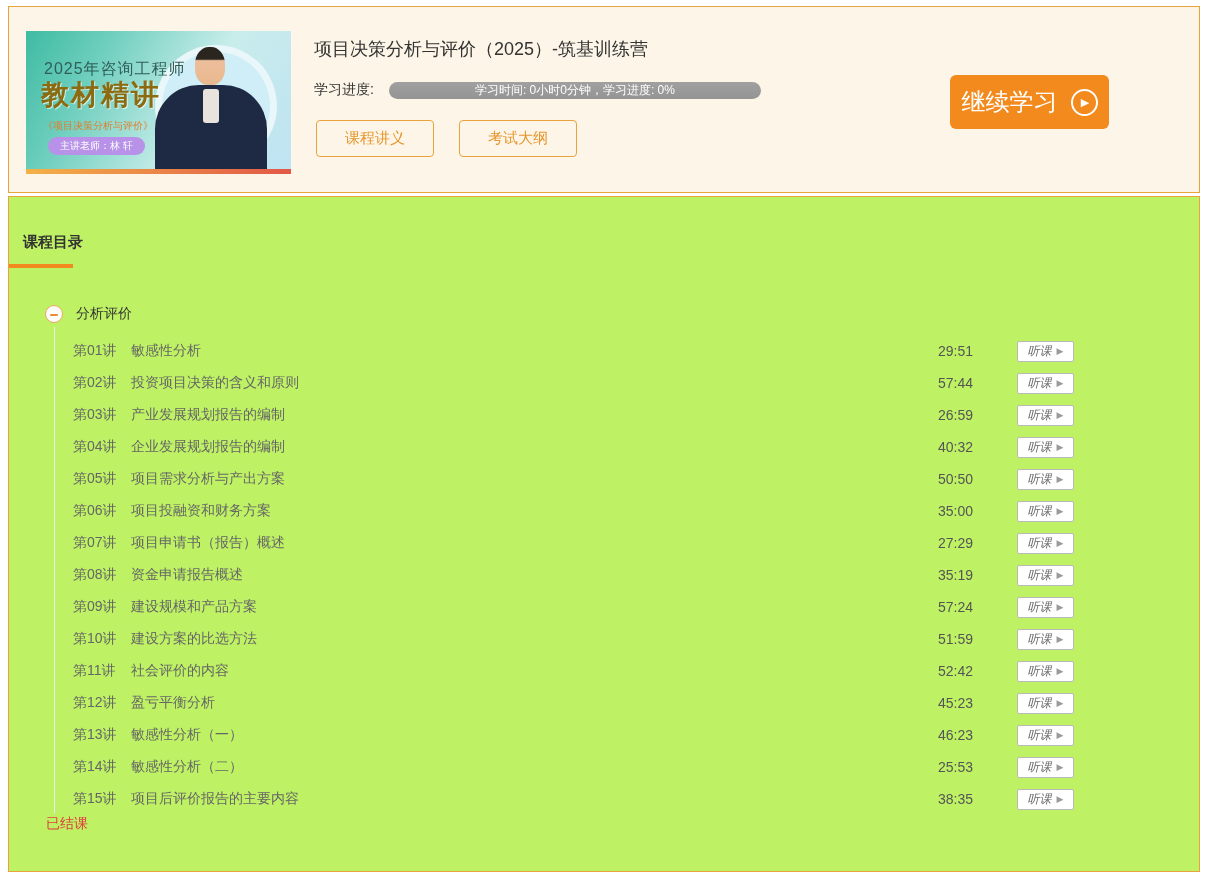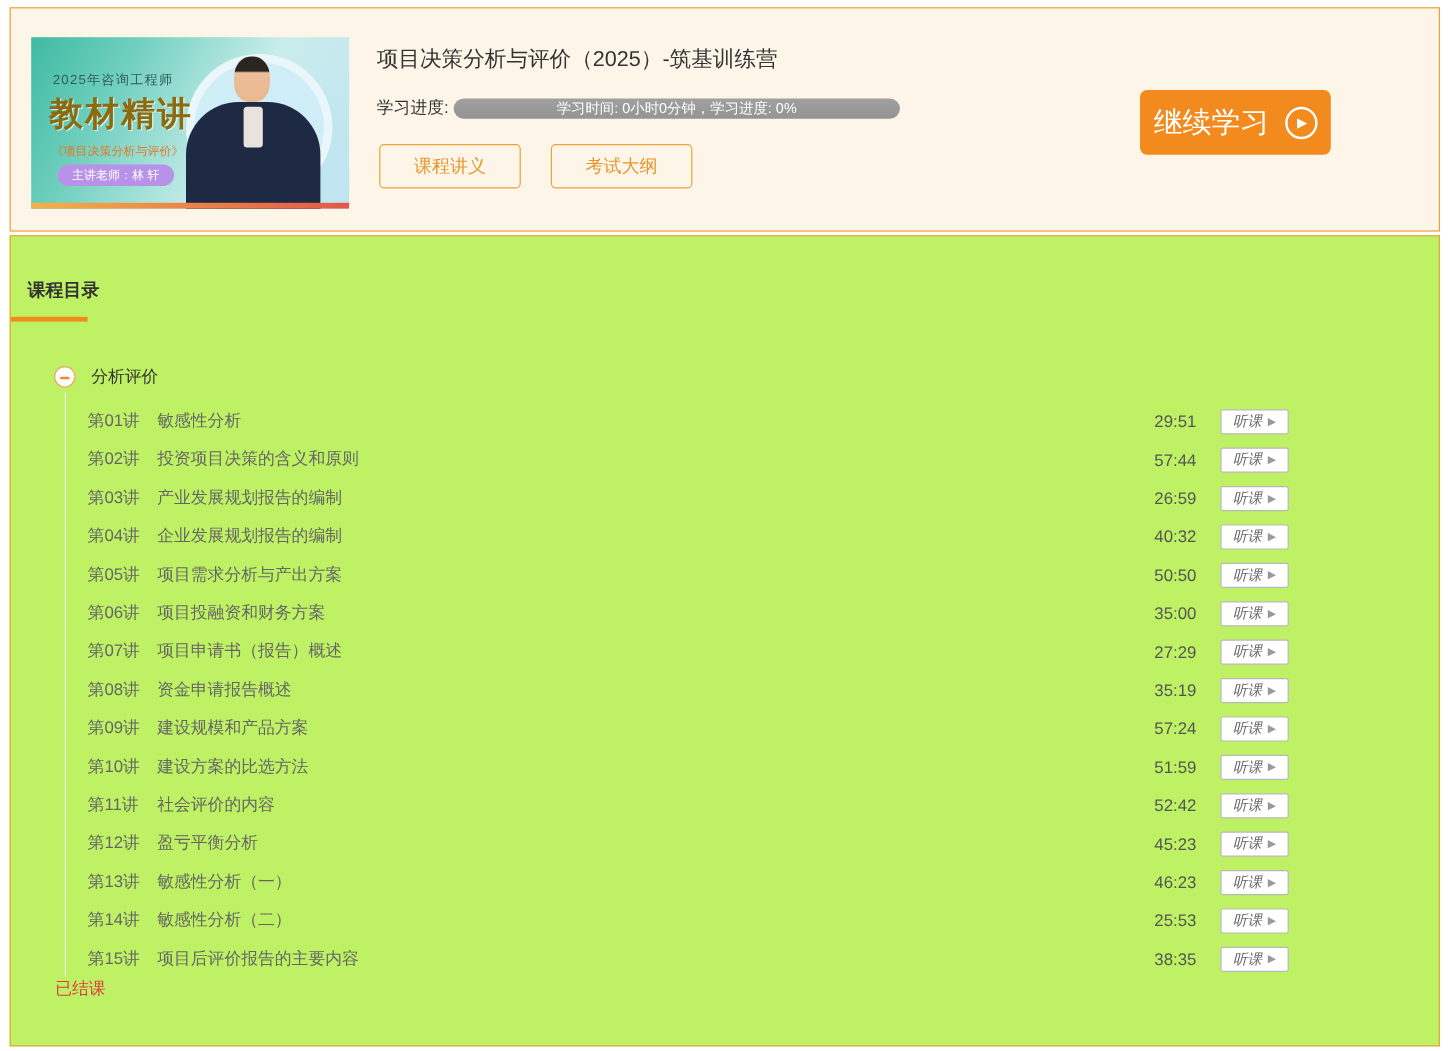--- a/index.html
+++ b/index.html
@@ -14,34 +14,34 @@
     background:linear-gradient(118deg,#3fbba3 0%,#6fcfbe 26%,#c9edeb 62%,#bfe3f2 100%); cursor:pointer; }
   .thumb-ring { position:absolute; right:14px; top:14px; width:122px; height:122px; border-radius:50%;
     background:#cfeef7; border:7px solid rgba(255,255,255,.55); }
   .person-body { position:absolute; right:24px; top:54px; width:112px; height:92px;
     background:#1e2a44; border-radius:44px 44px 0 0; }
   .person-shirt { position:absolute; right:72px; top:58px; width:16px; height:34px;
     background:#e8e3dc; border-radius:3px; }
   .person-head { position:absolute; right:66px; top:16px; width:30px; height:38px;
     background:linear-gradient(#2b2520 0%,#2b2520 32%,#edbe9a 36%,#e8b88f 100%);
     border-radius:46% 46% 42% 42%; }
-  .thumb-t1 { position:absolute; left:18px; top:28px; font-size:11px; letter-spacing:1px; color:#2f5f58; }
+  .thumb-t1 { position:absolute; left:18px; top:28px; font-size:16px; letter-spacing:1px; color:#2f5f58; }
   .thumb-t2 { position:absolute; left:15px; top:45px; font-size:28px; font-weight:800; color:#8b6a10;
     text-shadow:1px 1px 0 rgba(255,255,255,.65); letter-spacing:2px; }
   .thumb-t3 { position:absolute; left:17px; top:88px; font-size:10px; color:#e07b28; }
   .thumb-pill { position:absolute; left:22px; top:106px; padding:2px 12px; border-radius:9px;
     background:#b892e8; color:#fff; font-size:10px; }
   .thumb-strip { position:absolute; left:0; bottom:0; width:100%; height:5px;
     background:linear-gradient(90deg,#f3b148,#e25848); }
 
   .course-title { position:absolute; left:305px; top:30px; font-size:18px; font-weight:500; color:#333; }
 
   .progress-row { position:absolute; left:305px; top:74px; display:flex; align-items:center; }
   .progress-label { font-size:14px; color:#333; }
-  .progress-bar { width:372px; height:17px; margin-left:4px; border-radius:9px;
+  .progress-bar { width:372px; height:17px; margin-left:15px; border-radius:9px;
     background:linear-gradient(#a0a0a0,var(--progress-bg,#949494)); display:flex;
     align-items:flex-end; justify-content:center; }
   .progress-bar span { color:#fff; font-size:12px; line-height:17px; }
 
   .btn-row { position:absolute; left:307px; top:113px; display:flex; gap:25px; }
   .outline-btn { width:118px; height:37px; background:transparent; cursor:pointer;
     border:1px solid var(--border-orange,#e8a33b); border-radius:4px;
     color:#e6962e; font-size:15px; font-family:inherit; }
 
   .continue-btn { position:absolute; right:90px; top:68px; width:159px; height:54px;
@@ -67,21 +67,21 @@
     background:#fffdf9; position:relative; }
   .collapse-icon::after { content:""; position:absolute; left:4px; top:7.5px; width:8px; height:2px;
     background:#ed8a3a; border-radius:1px; }
   .section-title { font-size:14px; color:#333; }
 
   .lesson-list { position:absolute; left:0; top:138px; width:100%; }
   .lesson-row { height:32px; display:flex; align-items:center; padding-left:64px;
     padding-right:125px; font-size:14px; color:#666; }
   .lesson-no { width:58px; flex-shrink:0; }
   .lesson-title { flex:1; }
-  .lesson-dur { width:60px; text-align:right; margin-right:20px; color:#555; flex-shrink:0; }
+  .lesson-dur { width:60px; text-align:right; margin-right:44px; color:#555; flex-shrink:0; }
   .listen-btn { width:57px; height:21px; border:1px solid #b9b9b9; background:#fff; cursor:pointer;
     border-radius:2px; color:#666; font-size:12px; font-family:inherit; display:flex;
     align-items:center; justify-content:center; gap:5px; padding:0; flex-shrink:0;font-style:italic; }
   .listen-tri { color:#9a9a9a; font-size:9px; line-height:1; }
 
   .ended-label { position:absolute; left:37px; top:618px; font-size:14px;
     color:var(--danger-red,#e03e3e); }
 </style>
 </head>
 <body>

